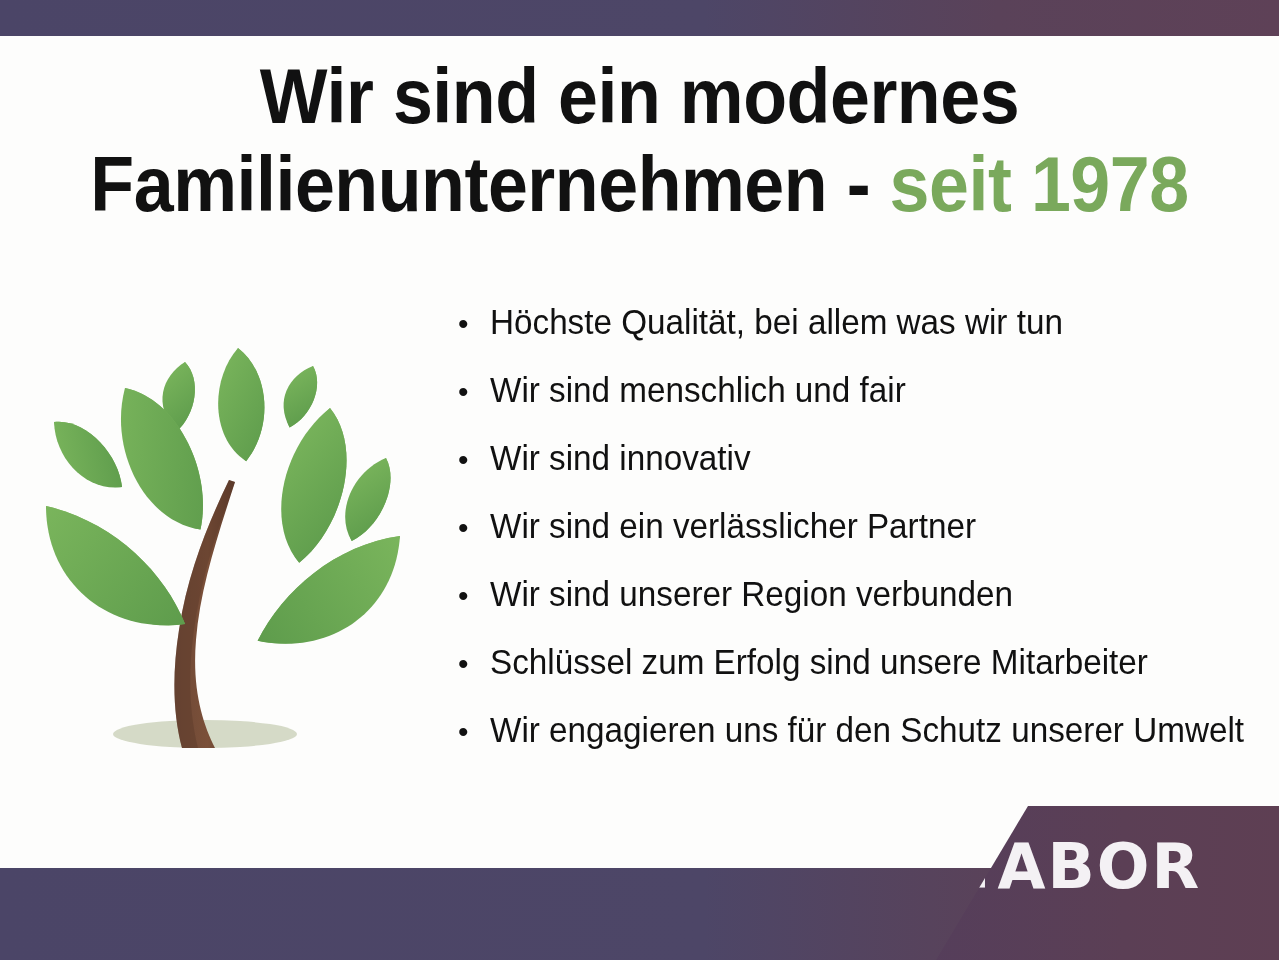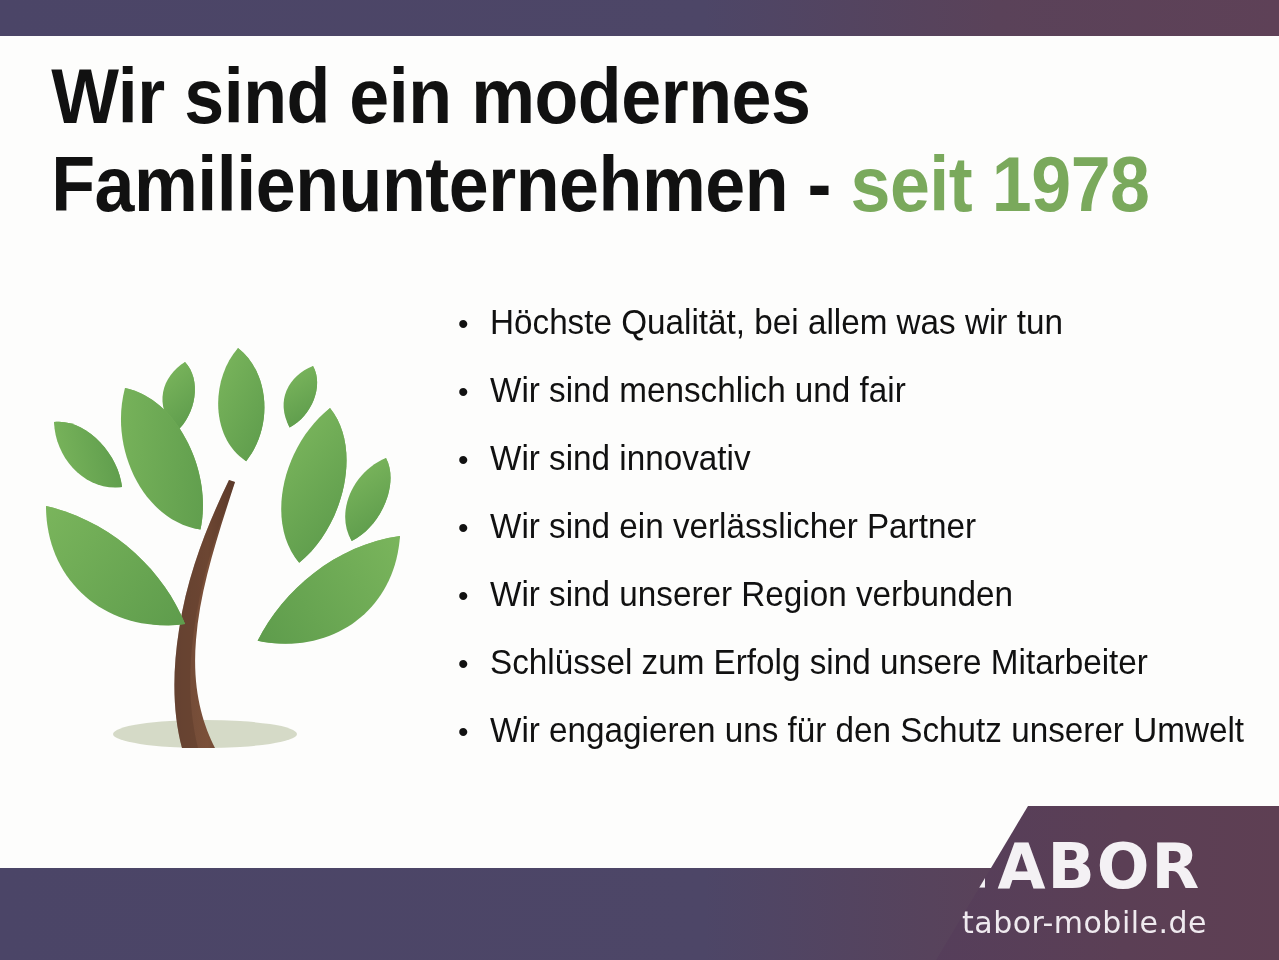--- a/index.html
+++ b/index.html
@@ -37,20 +37,21 @@
     top: 868px;
     height: 92px;
   }
 
   
   #headline-block {
     position: absolute;
     left: 0;
     top: 52px;
     width: 1279px;
+    text-align: center;
   }
   .headline-line {
     font-family: "Liberation Sans Narrow", "Liberation Sans", sans-serif;
     font-weight: bold;
     font-size: 78px;
     line-height: 88px;
     letter-spacing: -0.5px;
     color: #111111;
     white-space: nowrap;
     transform: scaleX(0.92);
@@ -253,16 +254,15 @@
     <div class="bullet-row">
       <span class="bullet-dot">•</span>
       <span class="bullet-text">Wir engagieren uns für den Schutz unserer Umwelt</span>
     </div>
   </div>
 
   <div class="brand-bar" id="bottom-bar"></div>
 
   <div id="logo-badge">
     <div id="logo-wordmark">TABOR</div>
-    <div id="logo-tagline">tabor-mobile.de</div>
   </div>
 
 </div>
 
 </body></html>

